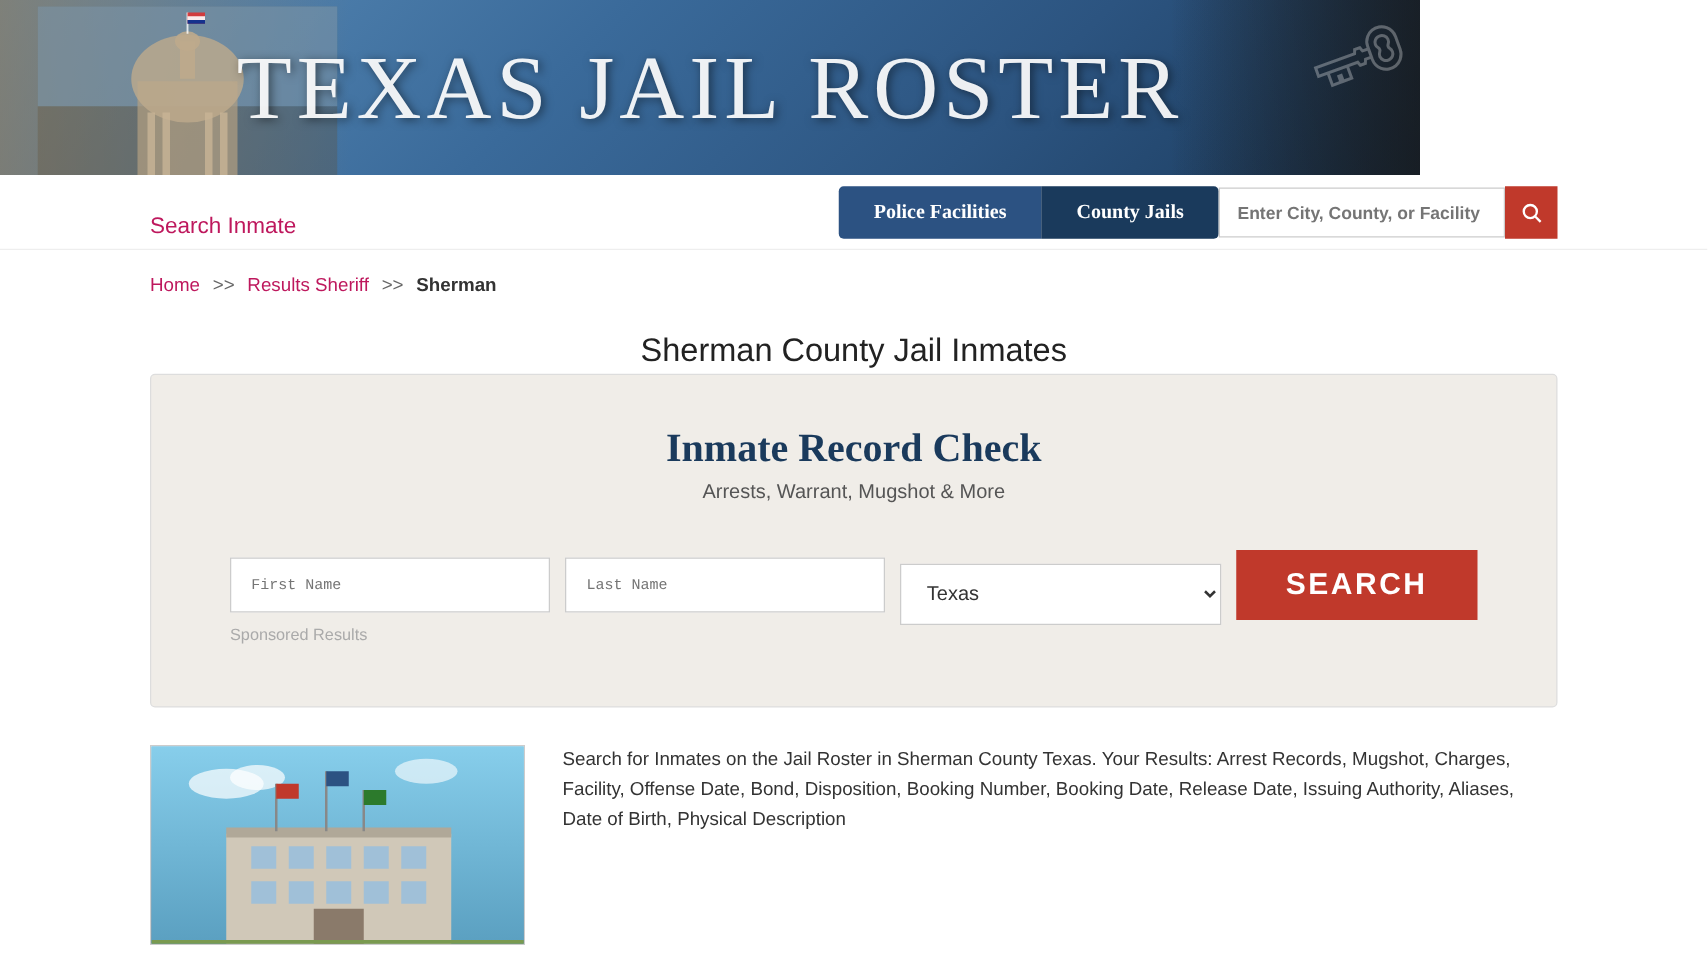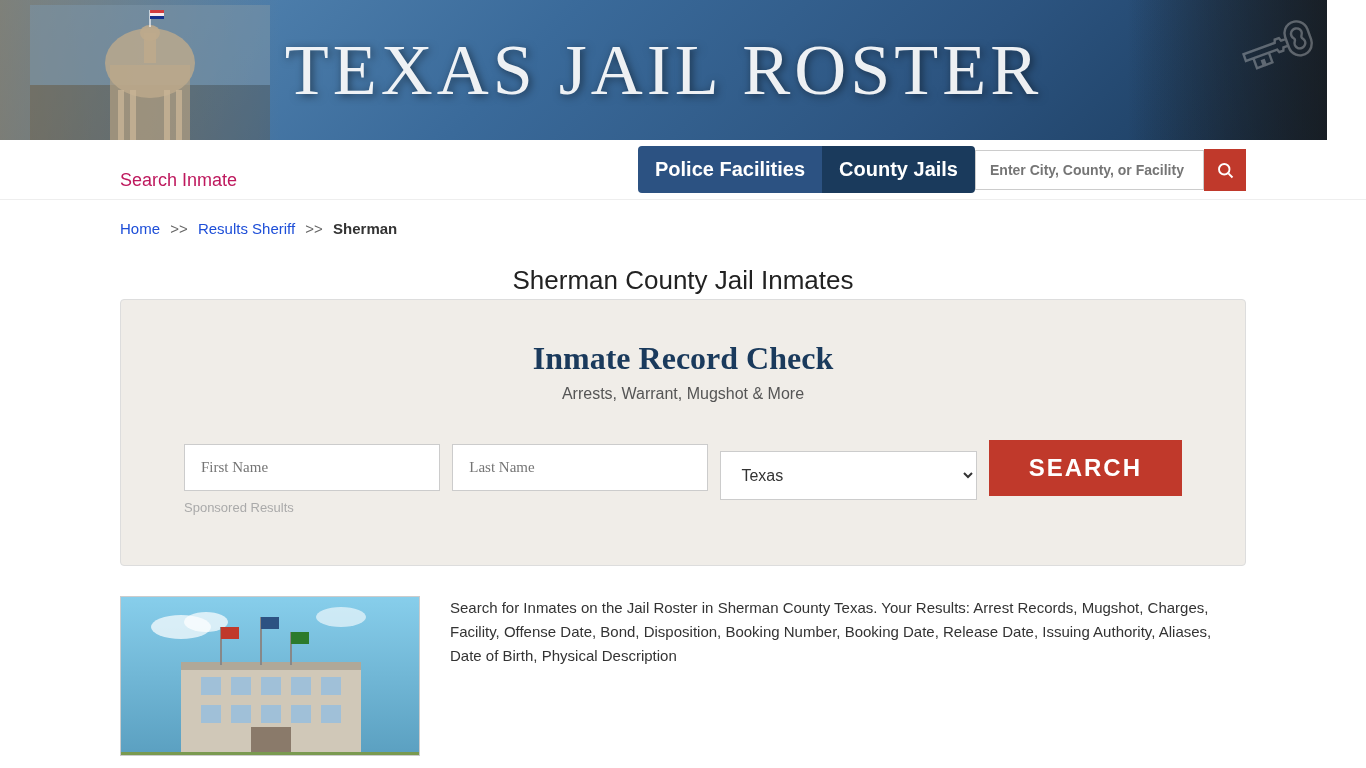--- a/index.html
+++ b/index.html
@@ -1,20 +1,20 @@
 <!DOCTYPE html>
 <html><head>
   <meta charset="utf-8">
   <style>
     * { margin: 0; padding: 0; box-sizing: border-box; }
     body { font-family: Georgia, 'Times New Roman', serif; background: #fff; width: 1366px; min-height: 768px; overflow-x: hidden; }
 
     
     .header-banner {
-      width: 1327px;
+      width: 1136px;
       height: 140px;
       background: linear-gradient(135deg, #5b8db8 0%, #3a6a9a 40%, #2c5480 70%, #1a3a5c 100%);
       position: relative;
       overflow: hidden;
       display: flex;
       align-items: center;
       justify-content: center;
     }
     .header-banner-title {
       font-family: 'Palatino Linotype', Palatino, serif;
@@ -65,23 +65,23 @@
       color: #be185d;
       font-family: Arial, sans-serif;
       margin-top: 22px;
     }
     .navbar-right {
       display: flex;
       align-items: center;
       gap: 0;
     }
     .nav-btn {
-      padding: 12px 17px;
-      font-size: 20px;
-      font-family: Liberation Sans, sans-serif;
+      padding: 12px 28px;
+      font-size: 16px;
+      font-family: Liberation Serif, serif;
       cursor: pointer;
       border: none;
       font-weight: bold;
     }
     .nav-btn-police {
       background: #2c5282;
       color: #fff;
       border-radius: 4px 0 0 4px;
     }
     .nav-btn-county {
@@ -112,21 +112,21 @@
       font-size: 18px;
     }
 
     
     .breadcrumb {
       padding: 20px 120px 10px;
       font-family: Arial, sans-serif;
       font-size: 15px;
     }
     .breadcrumb a {
-      color: #1d4ed8;
+      color: #be185d;
       text-decoration: none;
     }
     .breadcrumb-sep {
       color: #666;
       margin: 0 6px;
     }
     .breadcrumb-current {
       color: #333;
       font-weight: bold;
     }
@@ -164,25 +164,25 @@
       margin-bottom: 32px;
     }
     .search-form-row {
       display: flex;
       gap: 12px;
       align-items: center;
     }
     .search-form-row input {
       flex: 1;
       padding: 14px 16px;
-      font-size: 15px;
+      font-size: 12px;
       border: 1px solid #ccc;
       background: #fff;
       color: #999;
-      font-family: Liberation Serif, serif;
+      font-family: Liberation Mono, monospace;
       outline: none;
     }
     .search-form-row select {
       flex: 1;
       padding: 14px 16px;
       font-size: 16px;
       border: 1px solid #ccc;
       background: #fff;
       color: #333;
       font-family: Arial, sans-serif;

